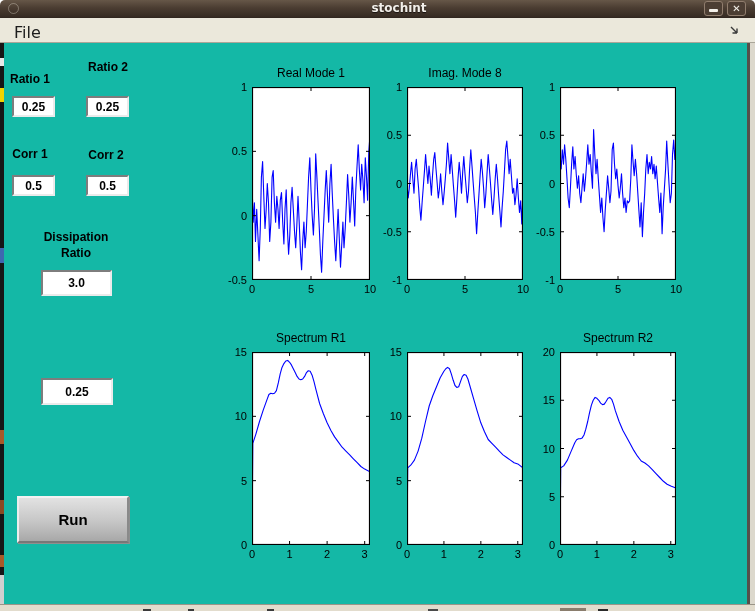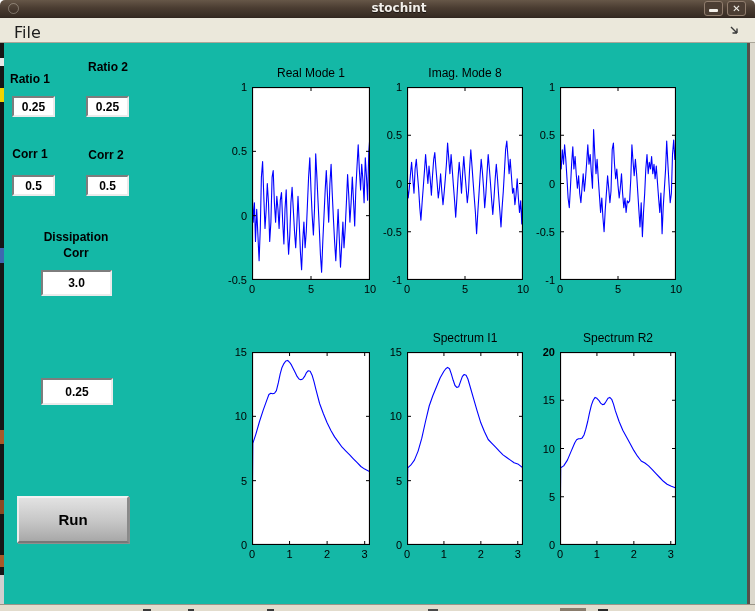--- a/index.html
+++ b/index.html
@@ -100,21 +100,21 @@
     <div class="ctl-label lbl-ratio2">Ratio 2</div>
     <input class="edit ed-ratio1" value="0.25" style="">
     <input class="edit ed-ratio2" value="0.25" style="">
 
     <div class="ctl-label lbl-corr1">Corr 1</div>
     <div class="ctl-label lbl-corr2">Corr 2</div>
     <input class="edit ed-corr1" value="0.5" style="">
     <input class="edit ed-corr2" value="0.5" style="">
 
     <div class="ctl-label lbl-diss">Dissipation
-Corr</div>
+Ratio</div>
     <input class="edit ed-diss" value="3.0" style="">
 
     <input class="edit ed-modal" value="0.25" style="">
 
     <button class="run-btn">Run</button>
 
     <div class="plot p0">
         <svg width="118" height="193">
           <rect x="0" y="0" width="118" height="193" fill="#ffffff"></rect>
           <polyline points="0.0,96.5 1.2,135.1 2.4,115.8 3.5,154.4 4.7,122.2 5.9,148.0 7.1,173.7 8.3,141.5 9.4,90.1 10.6,74.6 11.8,109.4 13.0,141.5 14.2,122.2 15.3,96.5 16.5,115.8 17.7,154.4 18.9,135.1 20.1,90.1 21.2,83.6 22.4,115.8 23.6,135.1 24.8,109.4 26.0,122.2 27.1,141.5 28.3,113.2 29.5,105.5 30.7,135.1 31.9,157.0 33.0,122.2 34.2,102.9 35.4,141.5 36.6,167.3 37.8,148.0 38.9,115.8 40.1,100.4 41.3,122.2 42.5,144.1 43.7,160.8 44.8,139.0 46.0,109.4 47.2,135.1 48.4,164.7 49.6,182.7 50.7,154.4 51.9,135.1 53.1,160.8 54.3,144.1 55.5,115.8 56.6,90.1 57.8,70.8 59.0,102.9 60.2,128.7 61.4,148.0 62.5,122.2 63.7,66.9 64.9,90.1 66.1,115.8 67.3,141.5 68.4,167.3 69.6,185.3 70.8,154.4 72.0,128.7 73.2,102.9 74.3,83.6 75.5,109.4 76.7,135.1 77.9,96.5 79.1,77.2 80.2,105.5 81.4,131.2 82.6,154.4 83.8,173.7 85.0,148.0 86.1,122.2 87.3,151.8 88.5,180.1 89.7,158.3 90.9,135.1 92.0,160.8 93.2,141.5 94.4,115.8 95.6,87.5 96.8,109.4 97.9,135.1 99.1,115.8 100.3,90.1 101.5,113.2 102.7,139.0 103.8,102.9 105.0,79.8 106.2,57.9 107.4,83.6 108.6,102.9 109.7,77.2 110.9,92.6 112.1,115.8 113.3,70.8 114.5,90.1 115.6,113.2 116.8,64.3 118.0,48.9" fill="none" stroke="#0000ff" stroke-width="1.1" stroke-linejoin="round"></polyline>
@@ -229,20 +229,21 @@
           <rect x="0.5" y="0.5" width="117" height="192" fill="none" stroke="#000" stroke-width="1.2"></rect>
         </svg>
         <div class="tick-x" style="left: 0px;">0</div>
         <div class="tick-x" style="left: 37.5605px;">1</div>
         <div class="tick-x" style="left: 75.121px;">2</div>
         <div class="tick-x" style="left: 112.681px;">3</div>
         <div class="tick-y" style="top: 193px;">0</div>
         <div class="tick-y" style="top: 128.667px;">5</div>
         <div class="tick-y" style="top: 64.3333px;">10</div>
         <div class="tick-y" style="top: 0px;">15</div>
+        <div class="plot-title">Spectrum R1</div>
       </div>
     <div class="plot p4">
         <svg width="116" height="193">
           <rect x="0" y="0" width="116" height="193" fill="#ffffff"></rect>
           <polyline points="0.0,193.0 0.7,115.8 3.7,113.2 7.4,108.1 11.1,99.1 14.8,86.2 18.5,69.5 22.2,54.0 25.8,43.7 29.5,34.7 33.2,25.7 36.9,19.3 38.8,16.7 40.6,15.4 42.5,16.7 44.3,21.9 46.2,28.3 48.0,33.5 49.8,35.4 51.7,34.7 53.5,29.6 55.4,24.4 57.2,22.5 59.1,23.2 60.9,27.0 62.8,33.5 66.5,46.3 70.2,59.2 73.8,70.8 77.5,79.8 81.2,87.5 84.9,91.4 88.6,95.2 92.3,99.1 96.0,102.9 99.7,105.5 103.4,108.1 107.1,110.7 110.8,111.9 115.9,115.8" fill="none" stroke="#0000ff" stroke-width="1.1" stroke-linejoin="round"></polyline>
           <line x1="0" y1="193" x2="0" y2="189" stroke="#000" stroke-width="1"></line>
           <line x1="0" y1="0" x2="0" y2="4" stroke="#000" stroke-width="1"></line>
           <line x1="36.92386045327222" y1="193" x2="36.92386045327222" y2="189" stroke="#000" stroke-width="1"></line>
           <line x1="36.92386045327222" y1="0" x2="36.92386045327222" y2="4" stroke="#000" stroke-width="1"></line>
           <line x1="73.84772090654444" y1="193" x2="73.84772090654444" y2="189" stroke="#000" stroke-width="1"></line>
@@ -260,21 +261,20 @@
           <rect x="0.5" y="0.5" width="115" height="192" fill="none" stroke="#000" stroke-width="1.2"></rect>
         </svg>
         <div class="tick-x" style="left: 0px;">0</div>
         <div class="tick-x" style="left: 36.9239px;">1</div>
         <div class="tick-x" style="left: 73.8477px;">2</div>
         <div class="tick-x" style="left: 110.772px;">3</div>
         <div class="tick-y" style="top: 193px;">0</div>
         <div class="tick-y" style="top: 128.667px;">5</div>
         <div class="tick-y" style="top: 64.3333px;">10</div>
         <div class="tick-y" style="top: 0px;">15</div>
-        <div class="plot-title">Spectrum I1</div>
       </div>
     <div class="plot p5">
         <svg width="116" height="193">
           <rect x="0" y="0" width="116" height="193" fill="#ffffff"></rect>
           <polyline points="0.0,193.0 0.7,115.8 3.7,113.9 7.4,108.1 11.1,99.4 14.8,90.7 16.6,87.8 18.5,86.8 20.3,86.8 22.2,85.9 24.0,83.0 25.8,77.2 27.7,69.5 29.5,60.8 31.4,53.1 33.2,48.3 35.1,45.4 36.9,46.3 38.8,48.3 40.6,51.1 42.5,52.6 44.3,52.1 46.2,49.2 48.0,46.3 49.8,45.4 51.7,47.3 53.5,52.1 55.4,58.9 59.1,69.5 62.8,78.2 66.5,84.9 70.2,91.7 73.8,98.4 77.5,104.2 81.2,109.0 84.9,111.0 88.6,113.9 92.3,117.7 96.0,121.6 99.7,125.5 103.4,129.3 107.1,132.2 110.8,134.1 115.9,136.1" fill="none" stroke="#0000ff" stroke-width="1.1" stroke-linejoin="round"></polyline>
           <line x1="0" y1="193" x2="0" y2="189" stroke="#000" stroke-width="1"></line>
           <line x1="0" y1="0" x2="0" y2="4" stroke="#000" stroke-width="1"></line>
           <line x1="36.92386045327222" y1="193" x2="36.92386045327222" y2="189" stroke="#000" stroke-width="1"></line>
           <line x1="36.92386045327222" y1="0" x2="36.92386045327222" y2="4" stroke="#000" stroke-width="1"></line>
           <line x1="73.84772090654444" y1="193" x2="73.84772090654444" y2="189" stroke="#000" stroke-width="1"></line>
@@ -294,21 +294,21 @@
           <rect x="0.5" y="0.5" width="115" height="192" fill="none" stroke="#000" stroke-width="1.2"></rect>
         </svg>
         <div class="tick-x" style="left: 0px;">0</div>
         <div class="tick-x" style="left: 36.9239px;">1</div>
         <div class="tick-x" style="left: 73.8477px;">2</div>
         <div class="tick-x" style="left: 110.772px;">3</div>
         <div class="tick-y" style="top: 193px;">0</div>
         <div class="tick-y" style="top: 144.75px;">5</div>
         <div class="tick-y" style="top: 96.5px;">10</div>
         <div class="tick-y" style="top: 48.25px;">15</div>
-        <div class="tick-y" style="top: 0px; font-weight: bold;">20</div>
+        <div class="tick-y" style="top: 0px;">20</div>
         <div class="plot-title">Spectrum R2</div>
       </div>
   </div>
 
   <div class="left-strip">
     <div class="frag" style="left:0;top:15px;width:4px;height:8px;background:#e8e8e8;"></div>
     <div class="frag" style="left:0;top:45px;width:4px;height:14px;background:#f0d400;"></div>
     <div class="frag" style="left:0;top:205px;width:4px;height:15px;background:#3e68b0;"></div>
     <div class="frag" style="left:0;top:387px;width:4px;height:14px;background:#a85a28;"></div>
     <div class="frag" style="left:0;top:457px;width:4px;height:14px;background:#8a4a22;"></div>

